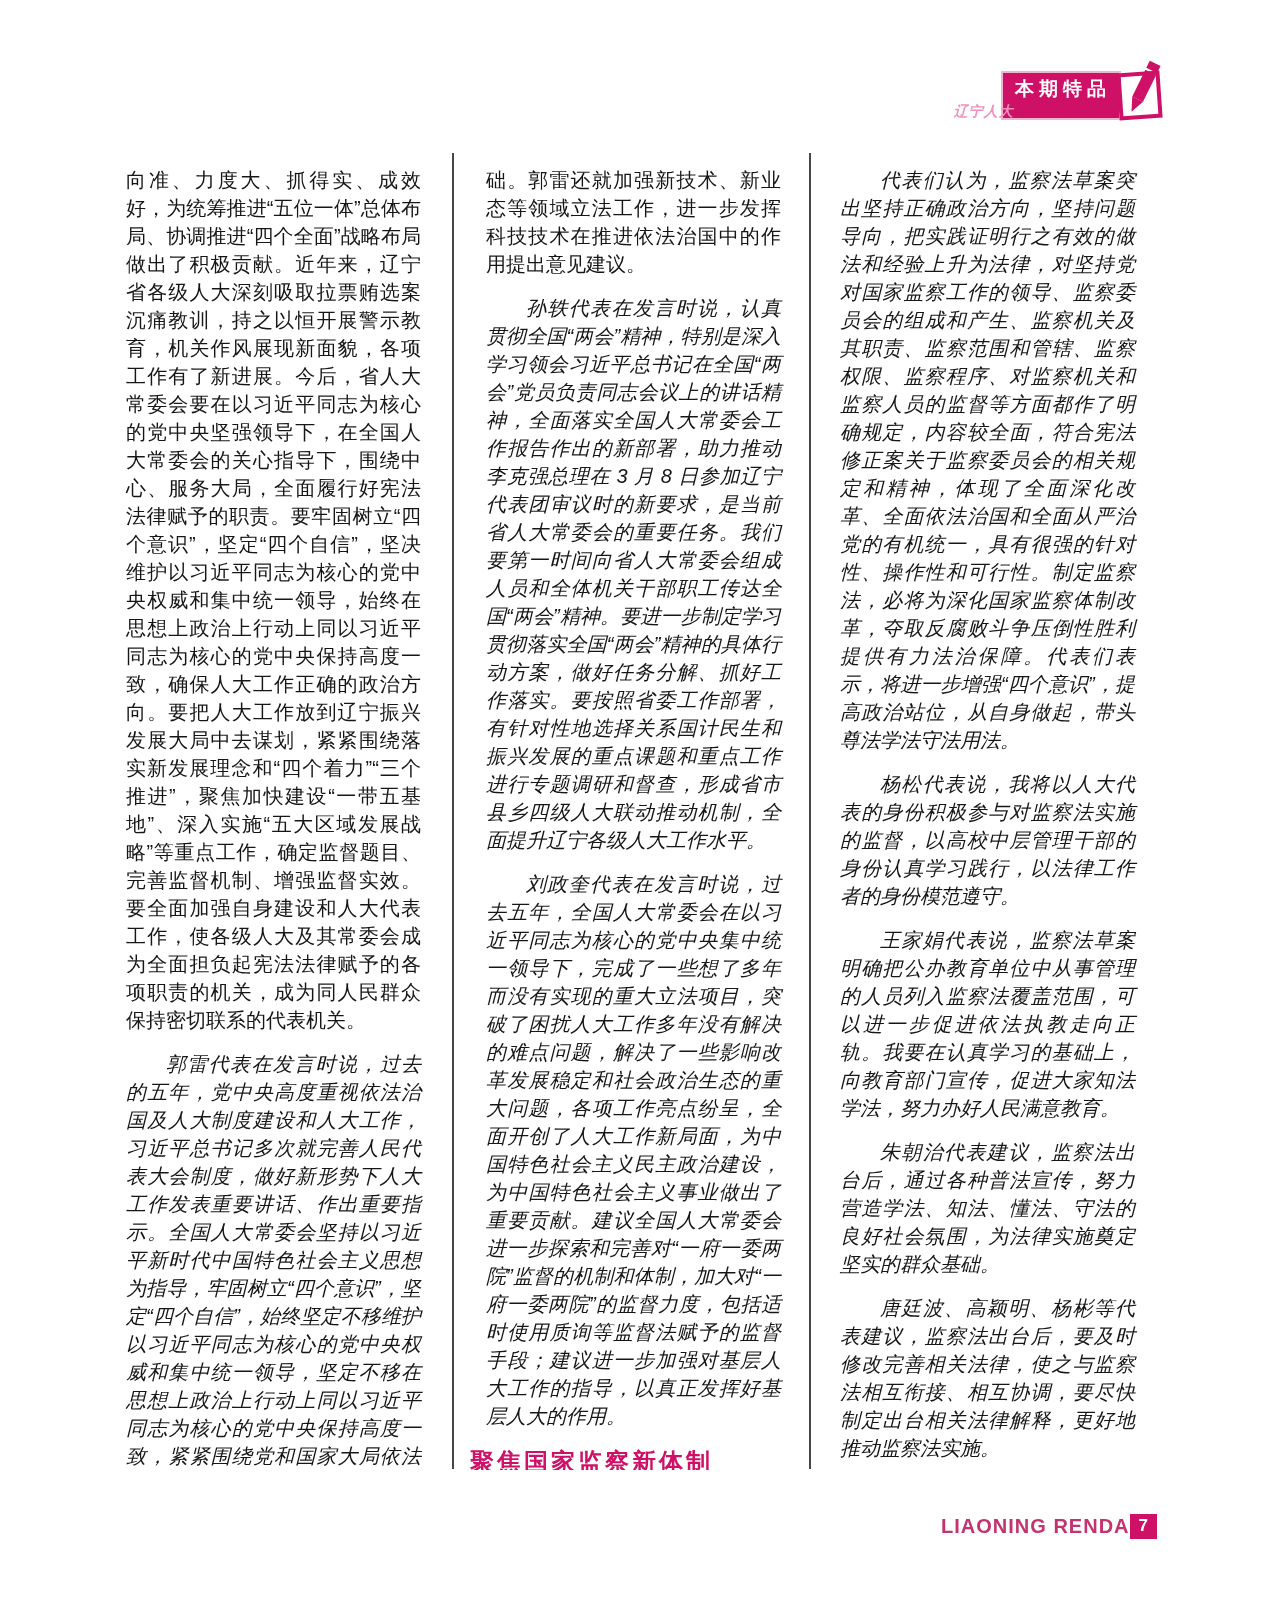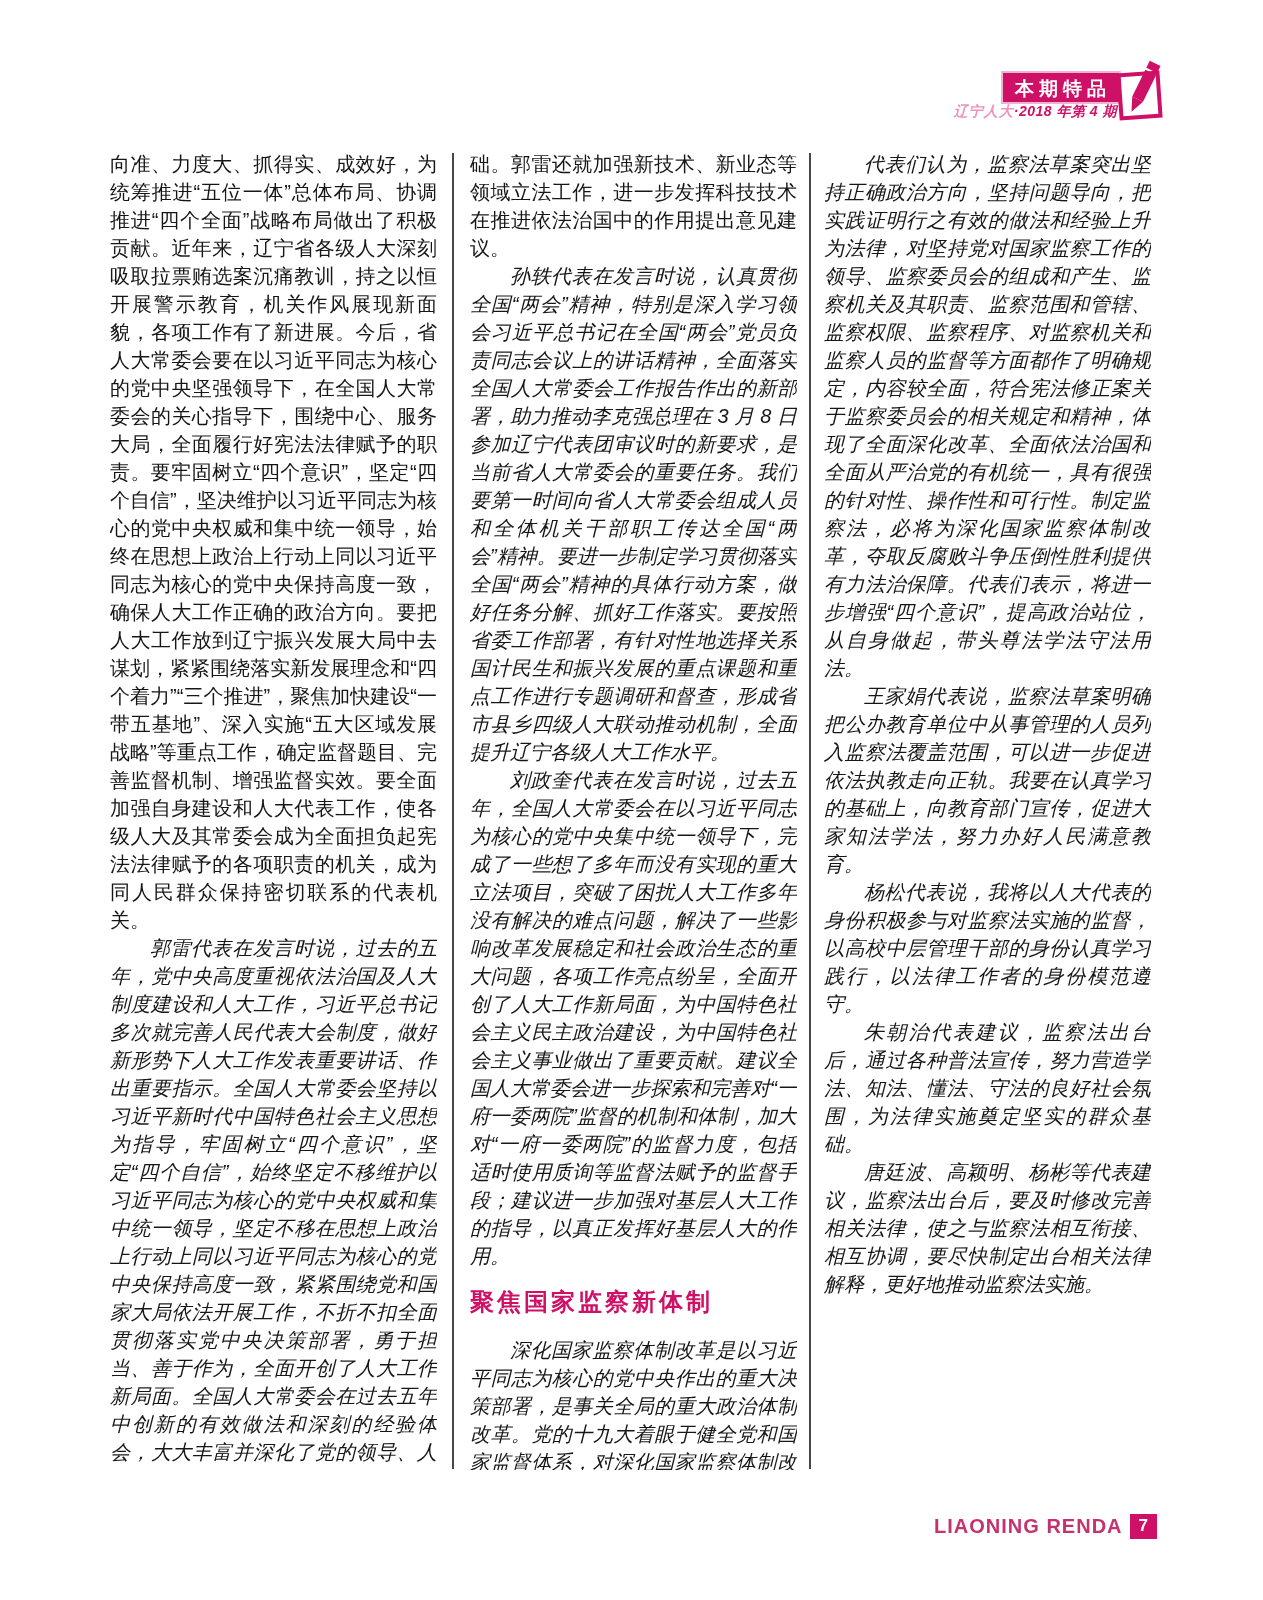--- a/index.html
+++ b/index.html
@@ -8,53 +8,53 @@
     width:1263px;height:1600px;
     background:#ffffff;
     font-family:"Liberation Sans", sans-serif;
     overflow:hidden;
   }
   
   .badge{
     position:absolute;left:1001px;top:71px;
     background:#CE1167;color:#ffffff;
     font-size:19px;font-weight:bold;letter-spacing:5px;
-    padding:3px 8px 0 12px;
+    padding:3px 8px 16px 12px;
     border:2px solid #efb4d1;
   }
   .pencil-box{position:absolute;left:1116px;top:60px;width:48px;height:62px;}
   .issue-line{
     position:absolute;top:103px;right:146px;
     font-size:14px;font-weight:bold;white-space:nowrap;font-style:italic;
   }
   .issue-brand{color:#EE92BC;letter-spacing:1px;}
   .issue-rest{color:#CE1167;letter-spacing:0.5px;}
   
   .col{
     position:absolute;top:150px;width:327px;
     font-size:20px;line-height:28px;
     text-align:justify;text-justify:inter-ideograph;
     color:#161616;font-weight:500;
   }
-  .col p{margin:0;word-break:break-all;}
+  .col p{margin:16px;word-break:break-all;}
   .col p.indent{text-indent:2em;font-style:italic;}
   .col1{left:110px;height:1320px;overflow:hidden;}
   .col2{left:470px;height:1320px;overflow:hidden;}
   .col3{left:824px;height:1320px;overflow:hidden;}
   .divider{position:absolute;top:153px;width:2px;height:1316px;background:#474747;}
   .d1{left:452px;}
   .d2{left:809px;}
   .subhead{
     margin:18px 0 20px;text-align:left;text-indent:0;
     color:#CE1167;font-size:24px;font-weight:bold;letter-spacing:3px;
   }
   
   .footer{
     position:absolute;top:1514px;right:106px;
-    display:flex;align-items:center;gap:7px;
+    display:flex;align-items:center;gap:0;
   }
   .brand-en{color:#C4326F;font-size:20px;font-weight:bold;letter-spacing:1px;}
   .pagenum{
     background:#CE1167;color:#ffffff;
     font-size:17px;font-weight:bold;padding:2px 9px 3px;
   }
 </style>
 </head>
 <body>
 
@@ -88,22 +88,22 @@
   <div class="col col2">
     <p>础。郭雷还就加强新技术、新业态等领域立法工作，进一步发挥科技技术在推进依法治国中的作用提出意见建议。</p>
     <p class="indent">孙轶代表在发言时说，认真贯彻全国“两会”精神，特别是深入学习领会习近平总书记在全国“两会”党员负责同志会议上的讲话精神，全面落实全国人大常委会工作报告作出的新部署，助力推动李克强总理在 3 月 8 日参加辽宁代表团审议时的新要求，是当前省人大常委会的重要任务。我们要第一时间向省人大常委会组成人员和全体机关干部职工传达全国“两会”精神。要进一步制定学习贯彻落实全国“两会”精神的具体行动方案，做好任务分解、抓好工作落实。要按照省委工作部署，有针对性地选择关系国计民生和振兴发展的重点课题和重点工作进行专题调研和督查，形成省市县乡四级人大联动推动机制，全面提升辽宁各级人大工作水平。</p>
     <p class="indent">刘政奎代表在发言时说，过去五年，全国人大常委会在以习近平同志为核心的党中央集中统一领导下，完成了一些想了多年而没有实现的重大立法项目，突破了困扰人大工作多年没有解决的难点问题，解决了一些影响改革发展稳定和社会政治生态的重大问题，各项工作亮点纷呈，全面开创了人大工作新局面，为中国特色社会主义民主政治建设，为中国特色社会主义事业做出了重要贡献。建议全国人大常委会进一步探索和完善对“一府一委两院”监督的机制和体制，加大对“一府一委两院”的监督力度，包括适时使用质询等监督法赋予的监督手段；建议进一步加强对基层人大工作的指导，以真正发挥好基层人大的作用。</p>
     <h2 class="subhead">聚焦国家监察新体制</h2>
     <p class="indent">深化国家监察体制改革是以习近平同志为核心的党中央作出的重大决策部署，是事关全局的重大政治体制改革。党的十九大着眼于健全党和国家监督体系，对深化国家监察体制改革提出明确要求。制定监察法，使党的主张通过法定程序成为国家意志，实现立法与改革相衔接，对于巩固和深化国家监察体制改</p>
   </div>
 
   <div class="col col3">
     <p class="indent">代表们认为，监察法草案突出坚持正确政治方向，坚持问题导向，把实践证明行之有效的做法和经验上升为法律，对坚持党对国家监察工作的领导、监察委员会的组成和产生、监察机关及其职责、监察范围和管辖、监察权限、监察程序、对监察机关和监察人员的监督等方面都作了明确规定，内容较全面，符合宪法修正案关于监察委员会的相关规定和精神，体现了全面深化改革、全面依法治国和全面从严治党的有机统一，具有很强的针对性、操作性和可行性。制定监察法，必将为深化国家监察体制改革，夺取反腐败斗争压倒性胜利提供有力法治保障。代表们表示，将进一步增强“四个意识”，提高政治站位，从自身做起，带头尊法学法守法用法。</p>
+    <p class="indent">杨松代表说，我将以人大代表的身份积极参与对监察法实施的监督，以高校中层管理干部的身份认真学习践行，以法律工作者的身份模范遵守。</p>
     <p class="indent">王家娟代表说，监察法草案明确把公办教育单位中从事管理的人员列入监察法覆盖范围，可以进一步促进依法执教走向正轨。我要在认真学习的基础上，向教育部门宣传，促进大家知法学法，努力办好人民满意教育。</p>
-    <p class="indent">杨松代表说，我将以人大代表的身份积极参与对监察法实施的监督，以高校中层管理干部的身份认真学习践行，以法律工作者的身份模范遵守。</p>
     <p class="indent">朱朝治代表建议，监察法出台后，通过各种普法宣传，努力营造学法、知法、懂法、守法的良好社会氛围，为法律实施奠定坚实的群众基础。</p>
     <p class="indent"><span>唐廷波、高颖明、杨彬等代表建议，监察法出台后，要及时修改完善相关法律，使之与监察法相互衔接、相互协调，要尽快制定出台相关法律解释，更好地推动监察法实施。</span></p>
   </div>
 
   <div class="footer">
     <span class="brand-en">LIAONING RENDA</span>
     <span class="pagenum">7</span>
   </div>
 
 </div>

